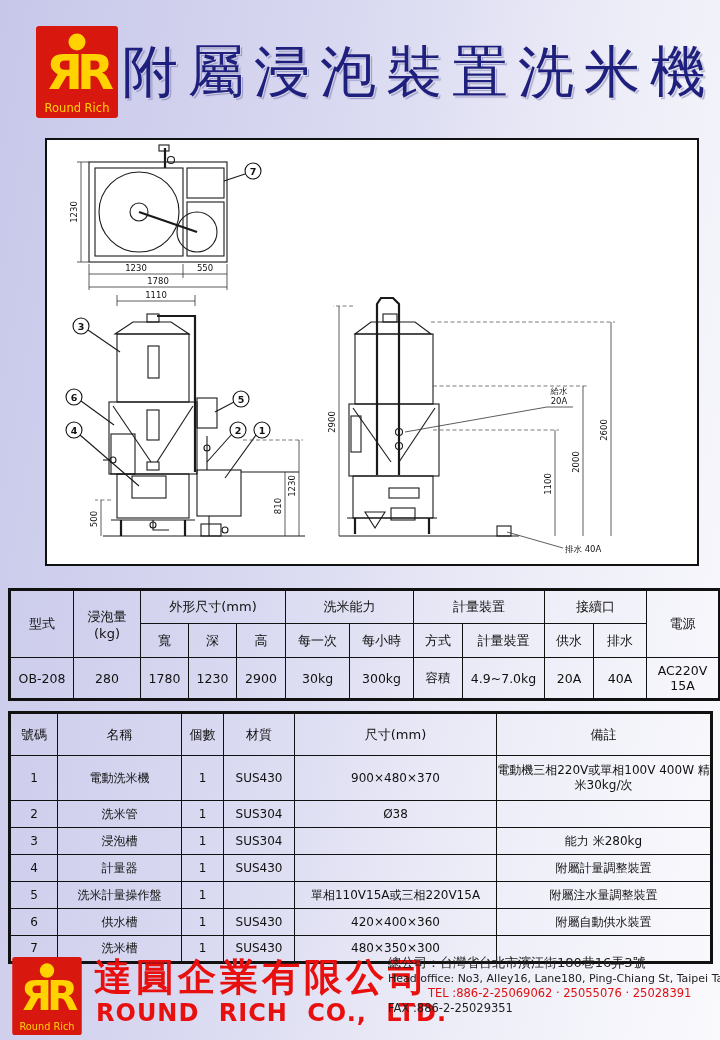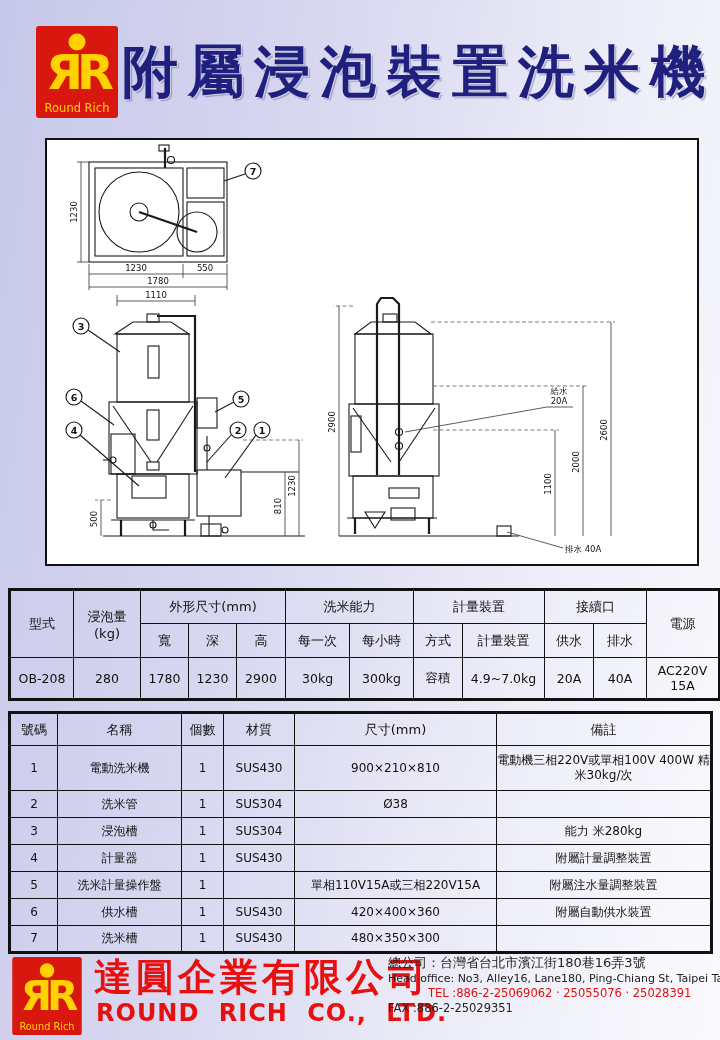--- a/index.html
+++ b/index.html
@@ -6,21 +6,21 @@
   html,body { width:720px; }
   body { font-family:"DejaVu Sans","Liberation Sans",sans-serif; }
   .page {
     position:relative; width:720px; height:1040px; overflow:hidden;
     background:linear-gradient(100deg,#c7c7ea 0%,#d9d9f1 40%,#ededf8 70%,#fafafd 100%);
   }
   
   .hdr-logo { position:absolute; left:36px; top:26px; width:82px; height:92px; }
   .page-title {
     position:absolute; left:122px; top:24px; width:590px; height:96px;
-    font-size:56px; font-weight:700; color:#1f1f7e; letter-spacing:10px;
+    font-size:56px; font-weight:400; color:#1f1f7e; letter-spacing:10px;
     line-height:96px; white-space:nowrap;
     text-shadow:1px 1px 0 rgba(255,255,255,.55), 2px 2px 1px rgba(40,40,120,.35);
   }
   
   .diagram-box {
     position:absolute; left:45px; top:138px; width:654px; height:428px;
     background:#fff; border:2.5px solid #111;
   }
   .diagram-box svg { width:100%; height:100%; font-family:"DejaVu Sans",sans-serif; }
   .ln { stroke:#1a1a1a; fill:none; stroke-width:1.1; }
@@ -32,21 +32,21 @@
   .callout text { font-size:9.5px; fill:#111; font-weight:bold; }
   
   table { border-collapse:collapse; table-layout:fixed; background:transparent; }
   .spec-table { position:absolute; left:8px; top:588px; width:704px; }
   .parts-table { position:absolute; left:8px; top:711px; width:704px; }
   th,td { border:1.5px solid #111; text-align:center; vertical-align:middle;
           font-weight:normal; color:#111; overflow:hidden; }
   .spec-table th { font-size:13px; height:34px; }
   .spec-table td { font-size:12.5px; height:42px; }
   .spec-table,.parts-table { border:3px solid #111; }
-  .parts-table th { font-size:13px; height:33px; }
+  .parts-table th { font-size:13px; height:43px; }
   .parts-table td { font-size:12px; height:27px; line-height:1.25; }
   .parts-table tr.tall td { height:45px; }
   
   .ftr-logo { position:absolute; left:8px; top:957px; width:78px; height:78px; }
   .company-zh {
     position:absolute; left:94px; top:952px; width:300px; white-space:nowrap;
     font-size:38px; font-weight:900; color:#e80f0f; letter-spacing:4px;
   }
   .company-en {
     position:absolute; left:96px; top:999px; width:300px; white-space:nowrap;
@@ -323,21 +323,21 @@
       <th>個數</th>
       <th>材質</th>
       <th>尺寸(mm)</th>
       <th>備註</th>
     </tr>
     <tr class="tall">
       <td>1</td>
       <td>電動洗米機</td>
       <td>1</td>
       <td>SUS430</td>
-      <td>900×210×810</td>
+      <td>900×480×370</td>
       <td>電動機三相220V或單相100V 400W 精米30kg/次</td>
     </tr>
     <tr>
       <td>2</td>
       <td>洗米管</td>
       <td>1</td>
       <td>SUS304</td>
       <td>Ø38</td>
       <td></td>
     </tr>

